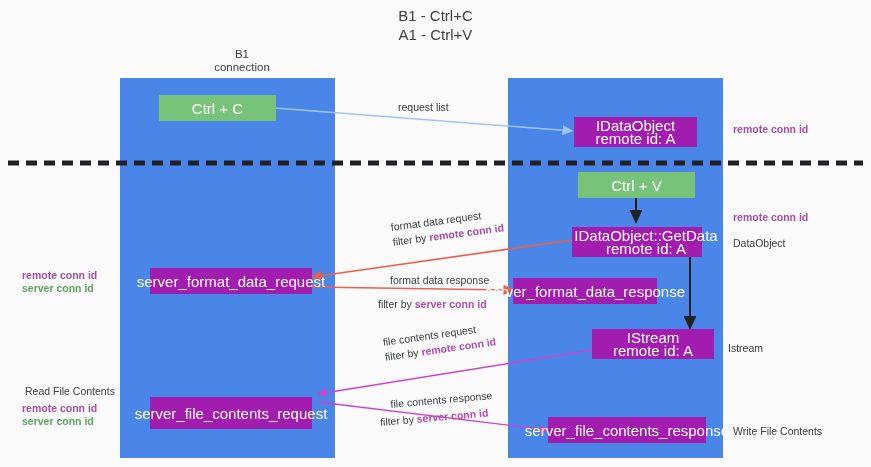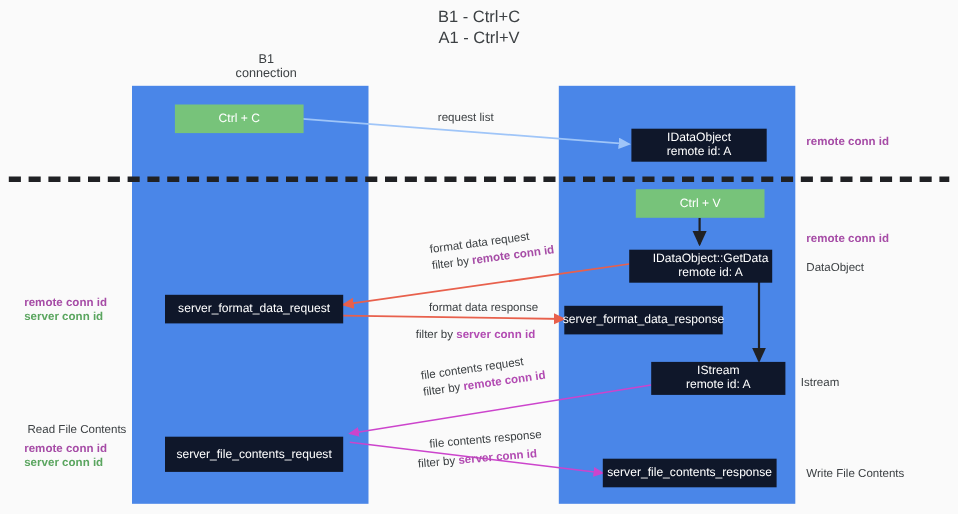--- a/index.html
+++ b/index.html
@@ -21,24 +21,24 @@
   .colhead{
     font-size:11.5px;color:#3c4043;text-align:center;line-height:13px;
   }
   
   .lane{background:#4a86e8;}
   
   .node{
     position:absolute;
     display:flex;flex-direction:column;align-items:center;justify-content:center;
     color:#ffffff;text-align:right;line-height:13px;
-    font-size:11px;
+    font-size:15px;
     box-sizing:border-box;
   }
-  .node.orange{background:#0f172a;}
+  .node.orange{background:#a21caf;}
   .node.green{background:#77c islands;}
   .node.green{background:#77c37a;}
   .node .l1{display:block;}
   .node .l2{display:block;}
   
   .lbl{font-size:10.5px;color:#3c4043;line-height:13px;white-space:nowrap;}
   .lbl.purple{color:#a64ca6;font-weight:bold;}
   .lbl.purple2{color:#b24bb2;font-weight:bold;}
   .lbl.green{color:#5aa55f;font-weight:bold;}
   svg.overlay{position:absolute;left:0;top:0;width:871px;height:467px;pointer-events:none;}

